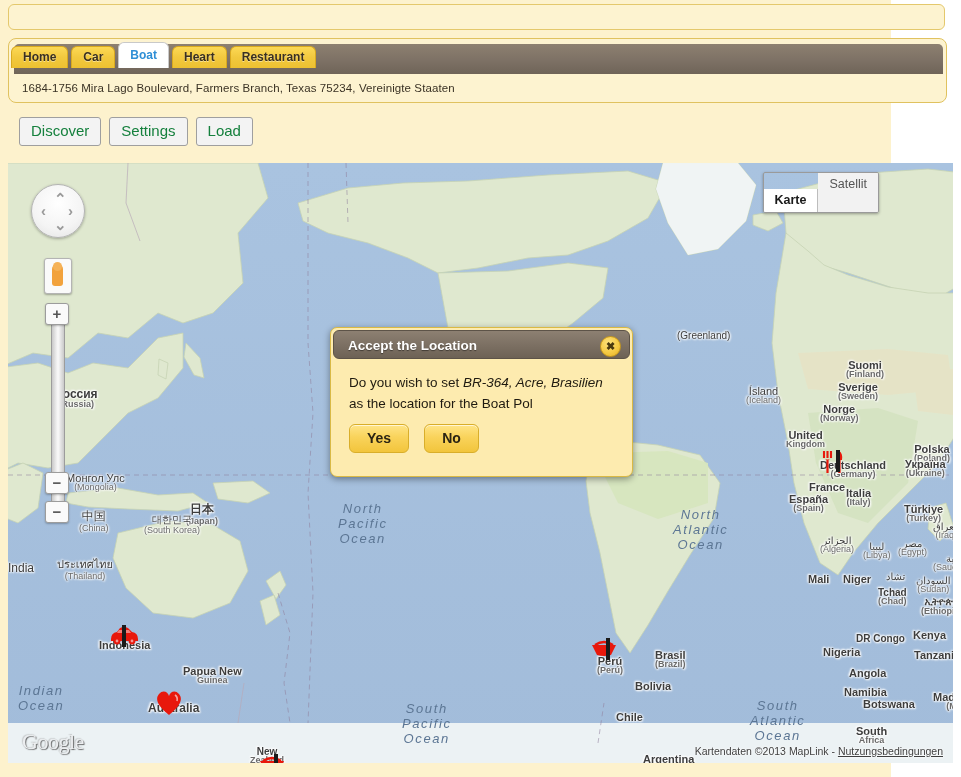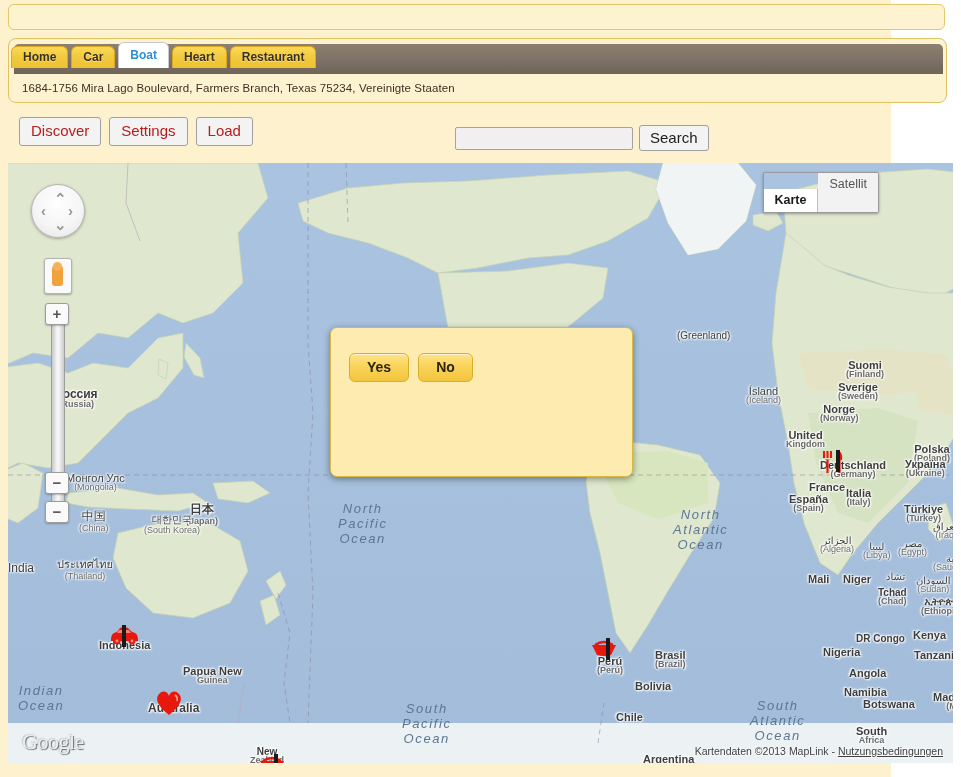--- a/index.html
+++ b/index.html
@@ -44,21 +44,21 @@
   }
   .address{
     position:absolute;left:22px;top:82px;font-size:11.5px;color:#3a3224;
     letter-spacing:.1px;z-index:6;
   }
 
   
   .btn-row{position:absolute;left:19px;top:117px;display:flex;gap:8px;}
   .btn{
     background:#f3f3f3;border:1px solid #9f9f9f;border-radius:3px;
-    padding:4px 11px 5px;font-size:15px;color:#b91c1c;
+    padding:4px 11px 5px;font-size:15px;color:#15803d;
     font-family:"Liberation Sans",sans-serif;cursor:pointer;line-height:18px;
   }
   .search-wrap{position:absolute;left:455px;top:125px;display:flex;align-items:center;gap:6px;}
   .search-input{
     width:178px;height:23px;background:#f2eff0;border:1px solid #a8a0a4;
     border-radius:2px;box-sizing:border-box;padding:0 5px;font-size:13px;
     font-family:"Liberation Sans",sans-serif;
   }
   .search-btn{
     background:#f3f3f3;border:1px solid #9f9f9f;border-radius:3px;
@@ -153,21 +153,21 @@
   .dlg-close{
     position:absolute;right:8px;top:5px;width:19px;height:19px;border-radius:50%;
     background:radial-gradient(circle at 40% 32%,#fde27d 0%,#f6cb44 55%,#e3af25 100%);
     border:1px solid #c99a1c;cursor:pointer;
     color:#4a3a10;font-size:11px;font-weight:bold;line-height:18px;text-align:center;
     text-shadow:none;
   }
   .dlg-body{padding:13px 16px 0;}
   .dlg-text{font-size:13.5px;color:#1f1a10;line-height:21px;}
   .dlg-text i{font-style:italic;}
-  .dlg-btns{display:flex;gap:9px;margin-top:10px;}
+  .dlg-btns{display:flex;gap:15px;margin-top:10px;}
   .dlg-btn{
     background:linear-gradient(180deg,#ffe486 0%,#f9d35b 45%,#f2c53c 100%);
     border:1px solid #d9ae2a;border-radius:6px;
     padding:5px 17px 6px;font-size:14px;font-weight:bold;color:#2b2413;
     cursor:pointer;box-shadow:inset 0 1px 0 rgba(255,255,255,.65);
   }
 </style>
 </head>
 <body>
 
@@ -186,24 +186,20 @@
       <div class="tab">Restaurant</div>
     </div>
   <div class="address">1684-1756 Mira Lago Boulevard, Farmers Branch, Texas 75234, Vereinigte Staaten</div>
 
   <div class="btn-row">
     <button class="btn">Discover</button>
     <button class="btn">Settings</button>
     <button class="btn">Load</button>
   </div>
 
-  <div class="search-wrap">
-    <input class="search-input" type="text" placeholder="" style="">
-    <button class="search-btn">Search</button>
-  </div>
 
   <div class="map">
 
     <svg width="945" height="600" viewBox="0 0 945 600">
       <defs>
         <linearGradient id="sea" x1="0" y1="0" x2="0" y2="1">
           <stop offset="0%" stop-color="#a9c3e0"></stop>
           <stop offset="100%" stop-color="#a2bcda"></stop>
         </linearGradient>
       </defs>
@@ -409,21 +405,29 @@
   <div class="zbtn" style="top:303px;">+</div>
   <div class="zbtn" style="top:472px;">−</div>
   <div class="zbtn" style="top:501px;">−</div>
 
   <div class="maptype">
     <div class="mt-active">Karte</div>
     <div class="mt-idle">Satellit</div>
   </div>
 
   <div class="dialog">
+    <div class="dlg-title">
+      <span>Accept the Location</span>
+      <div class="dlg-close">✖</div>
+    </div>
     <div class="dlg-body">
+      <div class="dlg-text">
+        <span>Do you wish to set </span><i>BR-364, Acre, Brasilien</i>
+        <span>as the location for the Boat Pol</span>
+      </div>
       <div class="dlg-btns">
         <button class="dlg-btn">Yes</button>
         <button class="dlg-btn">No</button>
       </div>
     </div>
   </div>
 
 </div>
 
 </body></html>

